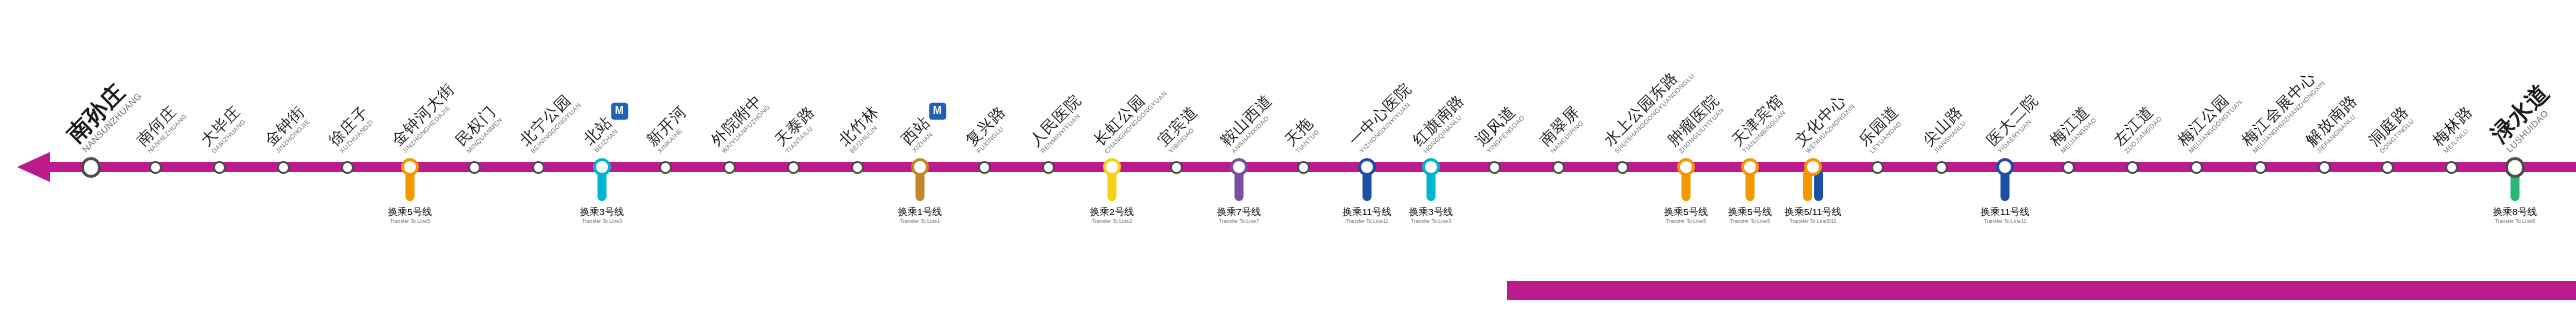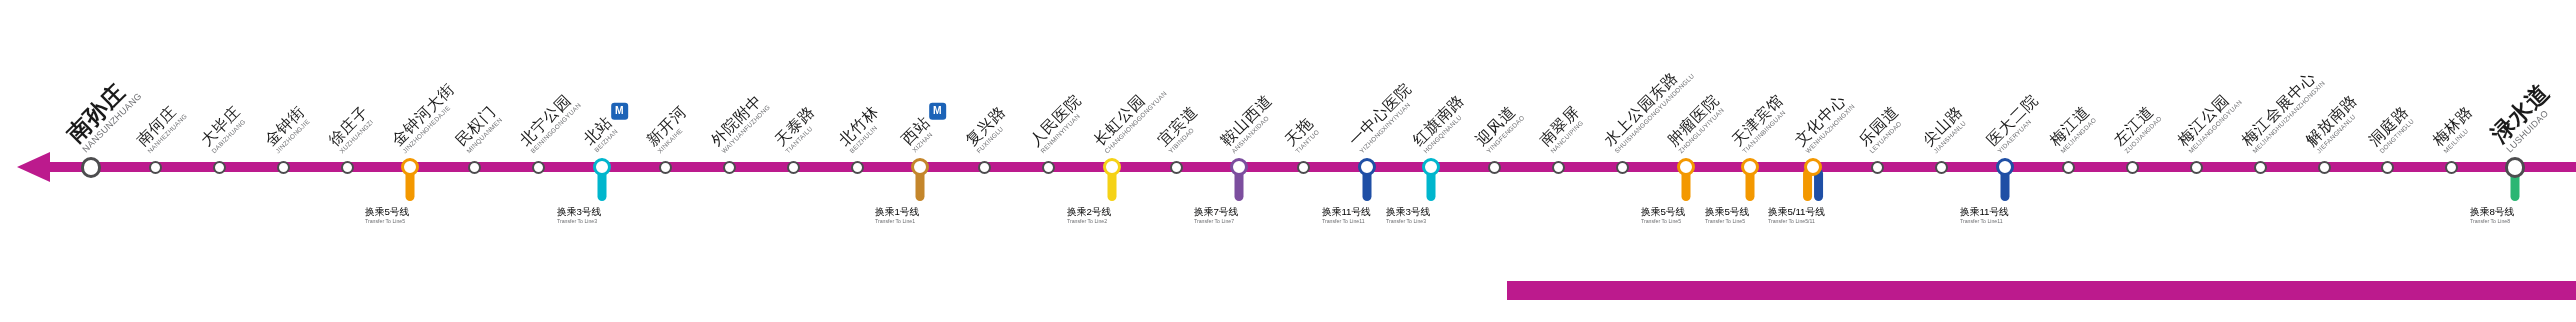--- a/index.html
+++ b/index.html
@@ -18,21 +18,21 @@
     white-space:nowrap;}
   .cn{font-size:15.5px;color:#1A1A1A;line-height:18px;letter-spacing:0.6px;}
   .py{font-size:6.4px;color:#6D6E71;line-height:8.4px;letter-spacing:0.3px;}
   .big .cn{font-size:23px;font-weight:bold;line-height:26px;}
   .big .py{font-size:9px;line-height:11px;}
   .logo{display:inline-block;width:16.7px;height:16.7px;border-radius:3.2px;margin-left:5.2px;
     color:#fff;font-weight:bold;font-size:10.3px;line-height:16.7px;text-align:center;
     vertical-align:middle;transform:rotate(45deg);}
   .bars{position:absolute;top:169px;left:0;display:flex;gap:1.9px;transform:translateX(-50%);z-index:2;}
   .bar{width:9px;height:32px;border-radius:4.5px;}
-  .tlabel{position:absolute;top:206px;left:-45px;width:90px;}
+  .tlabel{position:absolute;top:206px;left:-45px;width:90px;text-align:center;}
   .tlabel .tcn{font-size:9.7px;color:#000;line-height:11.6px;}
   .tlabel .ten{font-size:5.2px;color:#6D6E71;line-height:6.4px;}
   .footer-bar{position:absolute;left:1507px;top:281px;width:1069px;height:19.3px;}
 </style>
 </head>
 <body>
 
 <div class="canvas">
   <div class="arrow-left" style="border-right: 33px solid rgb(188, 26, 141);"></div>
   <div class="metro-line" style="background: rgb(188, 26, 141);"></div>

